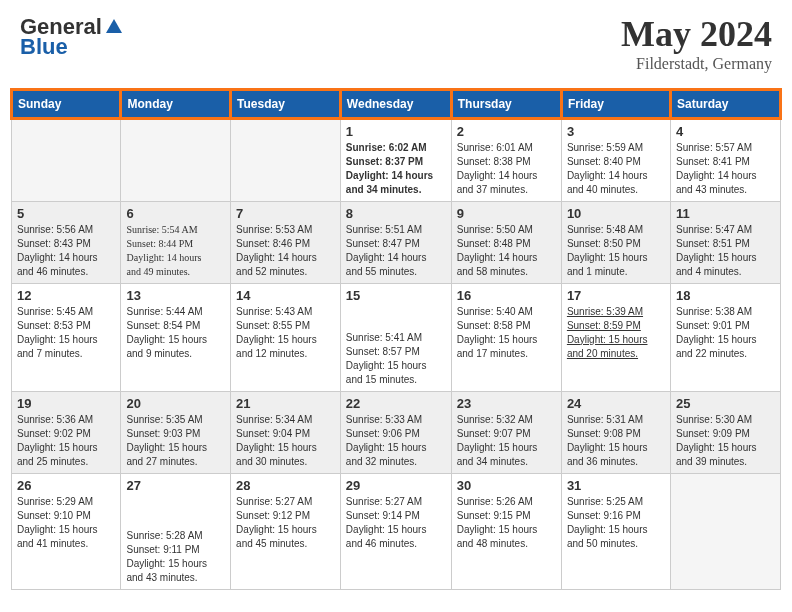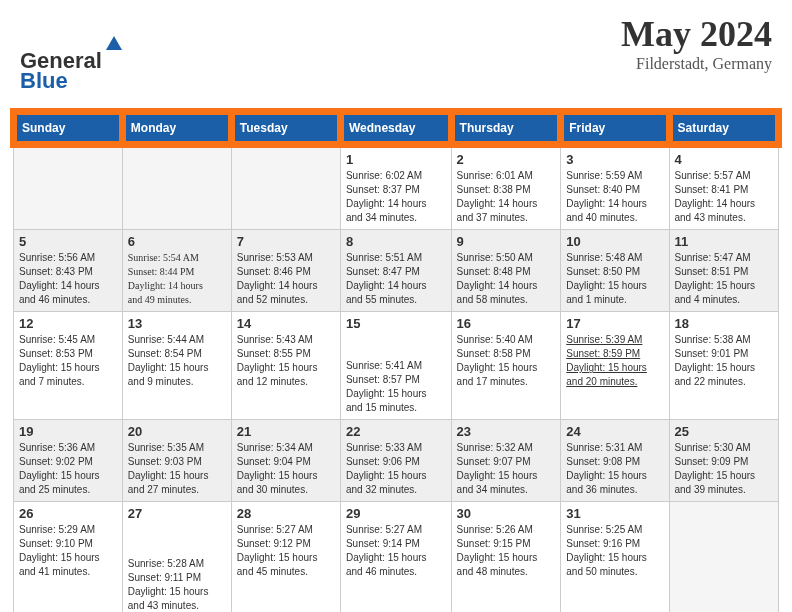--- a/index.html
+++ b/index.html
@@ -18,21 +18,20 @@
       padding: 5px 10px;
     }
     .logo {
       display: flex;
       align-items: center;
     }
     .logo-text {
       font-size: 22px;
       font-weight: bold;
       line-height: 1.1;
-      margin-top: 34px;
     }
     .logo-general { color: #333; }
     .logo-blue { color: #1a5fa8; }
     .logo-icon {
       width: 20px;
       height: 20px;
       margin-left: 2px;
     }
     .title-block {
       text-align: right;
@@ -53,21 +52,21 @@
       border-collapse: collapse;
       font-size: 11px;
     }
     .calendar th {
       background-color: #1a5fa8;
       color: white;
       text-align: left;
       padding: 6px 5px;
       font-size: 12px;
       font-weight: bold;
-      border: 7px solid #f97316;
+      border: 3px solid #f97316;
     }
     .calendar td {
       border: 1px solid #ccc;
       vertical-align: top;
       padding: 4px 5px;
       width: 113px;
       min-height: 80px;
       background: #fff;
     }
     .calendar tr:nth-child(even) td {
@@ -127,21 +126,21 @@
         <th>Saturday</th>
       </tr>
   </thead>
   <tbody id="calendar-body">
   <tr>
         <td class="empty-cell"></td>
         <td class="empty-cell"></td>
         <td class="empty-cell"></td>
         <td>
           <div class="day-number">1</div>
-          <div class="day-info" style="white-space: pre-line;">Sunrise: 6:02 AM
+          <div class="day-info" style="white-space: pre-line; font-weight: bold;">Sunrise: 6:02 AM
 Sunset: 8:37 PM
 Daylight: 14 hours
 and 34 minutes.</div>
         </td>
         <td>
           <div class="day-number">2</div>
           <div class="day-info" style="white-space: pre-line;">Sunrise: 6:01 AM
 Sunset: 8:38 PM
 Daylight: 14 hours
 and 37 minutes.</div>

